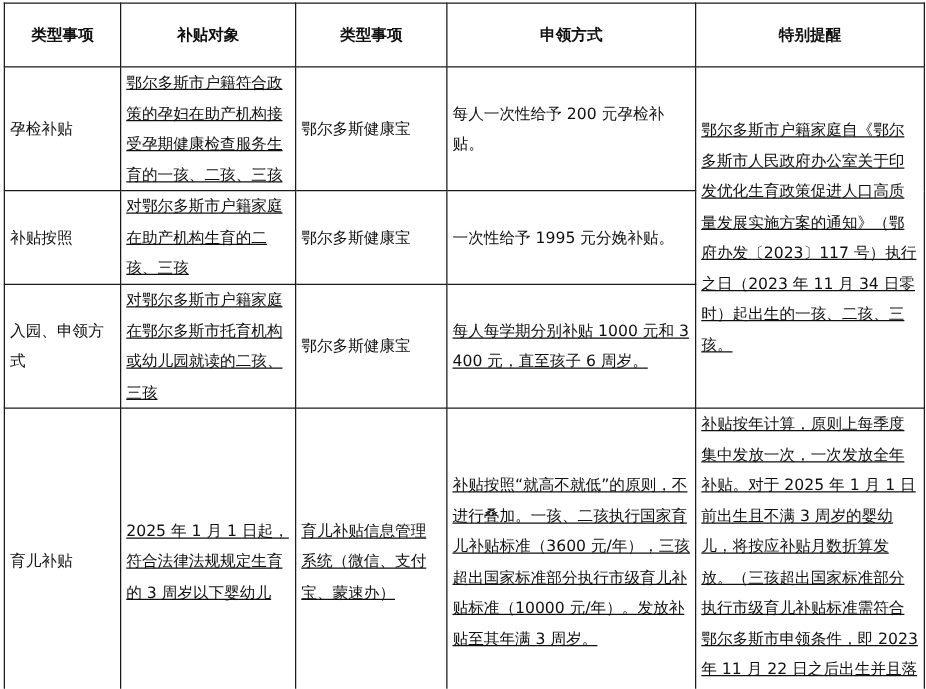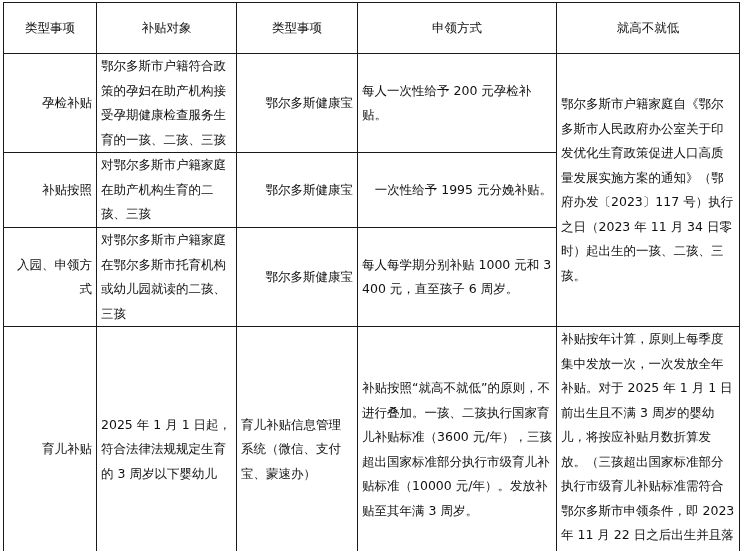--- a/index.html
+++ b/index.html
@@ -2,43 +2,43 @@
 <html><head>
   <meta charset="utf-8">
   <style>
     html, body { margin:0; padding:0; background:#ffffff; }
     body { width:741px; height:551px; overflow:hidden; position:relative;
       font-family: "DejaVu Sans", "Liberation Sans", sans-serif; color:#111; }
     table.policy { position:absolute; left:3px; top:2px; border-collapse:collapse;
       table-layout:fixed; width:736px; }
     table.policy td, table.policy th { border:1.5px solid #1a1a1a; padding:0 4px;
       font-size:12.5px; line-height:24.5px; vertical-align:middle; }
-    th { font-weight:normal; text-align:center; height:50px; font-size:13px; }
-    td.center { text-align:right; }
+    th { font-weight:bold; text-align:center; height:50px; font-size:13px; }
+    td.center { text-align:left; }
     td.left { text-align:left; }
-    .wrap { word-break:break-all; }
+    .wrap { word-break:break-all;text-decoration:underline; }
   </style>
 </head>
 <body>
 
 <table class="policy">
   <colgroup>
     <col style="width:93px">
     <col style="width:140px">
     <col style="width:121px">
     <col style="width:199px">
     <col style="width:183px">
   </colgroup>
   <tbody>
       <tr>
     <th>类型事项</th>
     <th>补贴对象</th>
     <th>类型事项</th>
     <th>申领方式</th>
-    <th>就高不就低</th>
+    <th>特别提醒</th>
   </tr>
   <tr style="height:97px">
     <td class="center">孕检补贴</td>
     <td class="left wrap">鄂尔多斯市户籍符合政策的孕妇在助产机构接受孕期健康检查服务生育的一孩、二孩、三孩</td>
     <td class="center">鄂尔多斯健康宝</td>
     <td class="left">每人一次性给予 200 元孕检补贴。</td>
     <td class="left wrap" rowspan="3">鄂尔多斯市户籍家庭自《鄂尔多斯市人民政府办公室关于印发优化生育政策促进人口高质量发展实施方案的通知》（鄂府办发〔2023〕117 号）执行之日（2023 年 11 月 34 日零时）起出生的一孩、二孩、三孩。</td>
   </tr>
   <tr style="height:75px">
     <td class="center">补贴按照</td>

